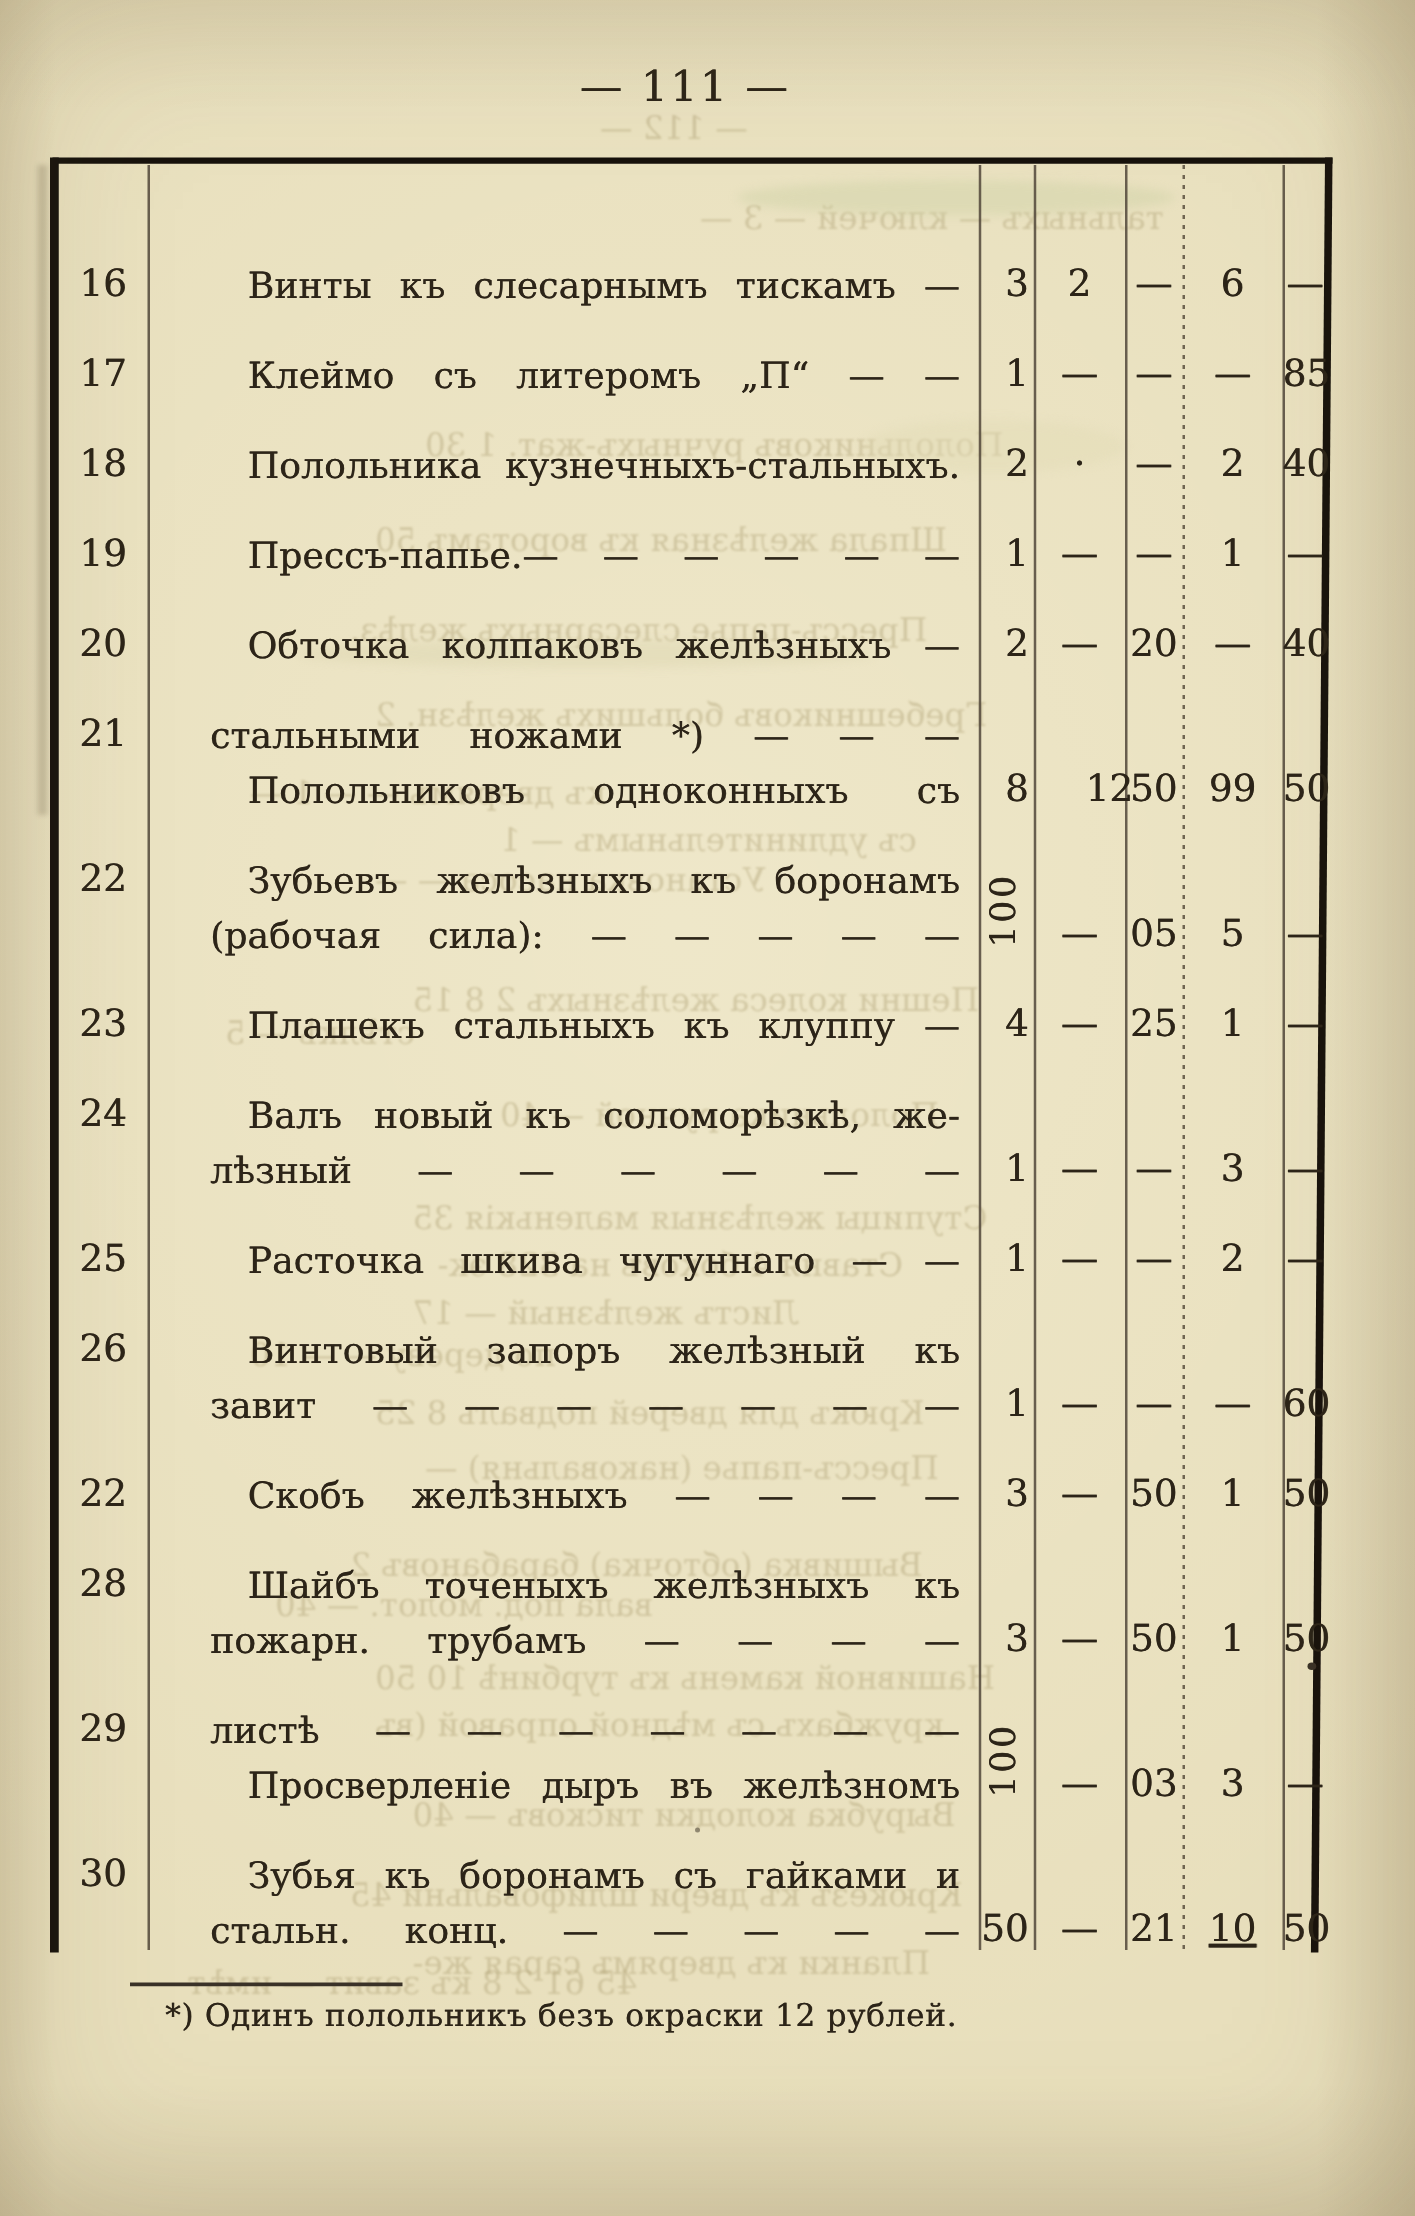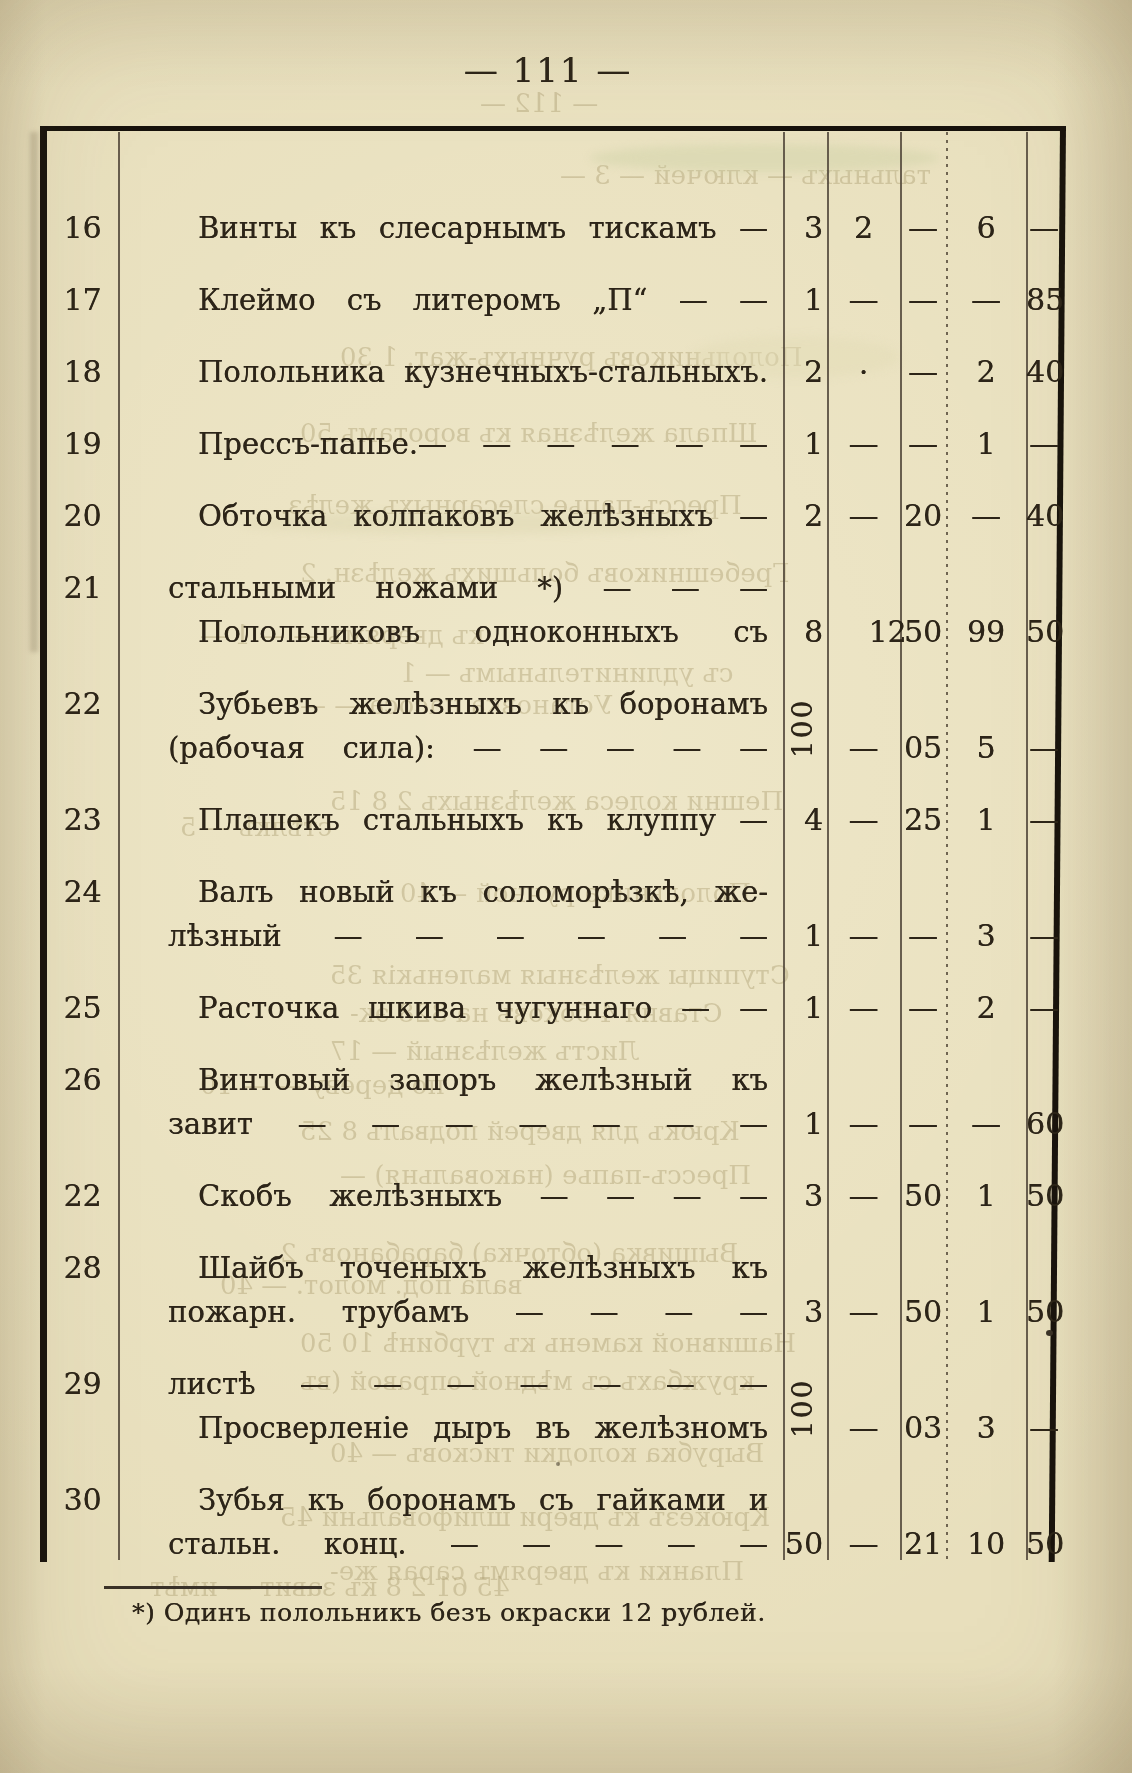--- a/index.html
+++ b/index.html
@@ -285,21 +285,21 @@
       </div>
       <div class="row" style="top: 1478px;">
         <div class="num ink">30</div>
         <div class="desc ink">
           <div class="dline first">Зубья къ боронамъ съ гайками и</div>
           <div class="dline">стальн. конц. — — — — —</div>
         </div>
         <div class="cell ink c-qty" style="top: 44px;">50</div>
         <div class="cell ink c-pr" style="top: 44px;">—</div>
         <div class="cell ink c-pk" style="top: 44px;">21</div>
-        <div class="cell ink c-sr" style="top: 44px;">10</div>
+        <div class="cell ink c-sr" style="top: 44px; text-decoration: underline;">10</div>
         <div class="cell ink c-sk" style="top: 44px;">50</div>
       </div>
     </div>
 
   <div class="footnote-rule"></div>
   <div class="footnote ink">*) Одинъ полольникъ безъ окраски 12 рублей.</div>
 
   <div class="speck" style="left:1046px; top:1330px; width:7px; height:6px;"></div>
   <div class="speck" style="left:556px; top:1462px; width:4px; height:4px; opacity:.5;"></div>
 

